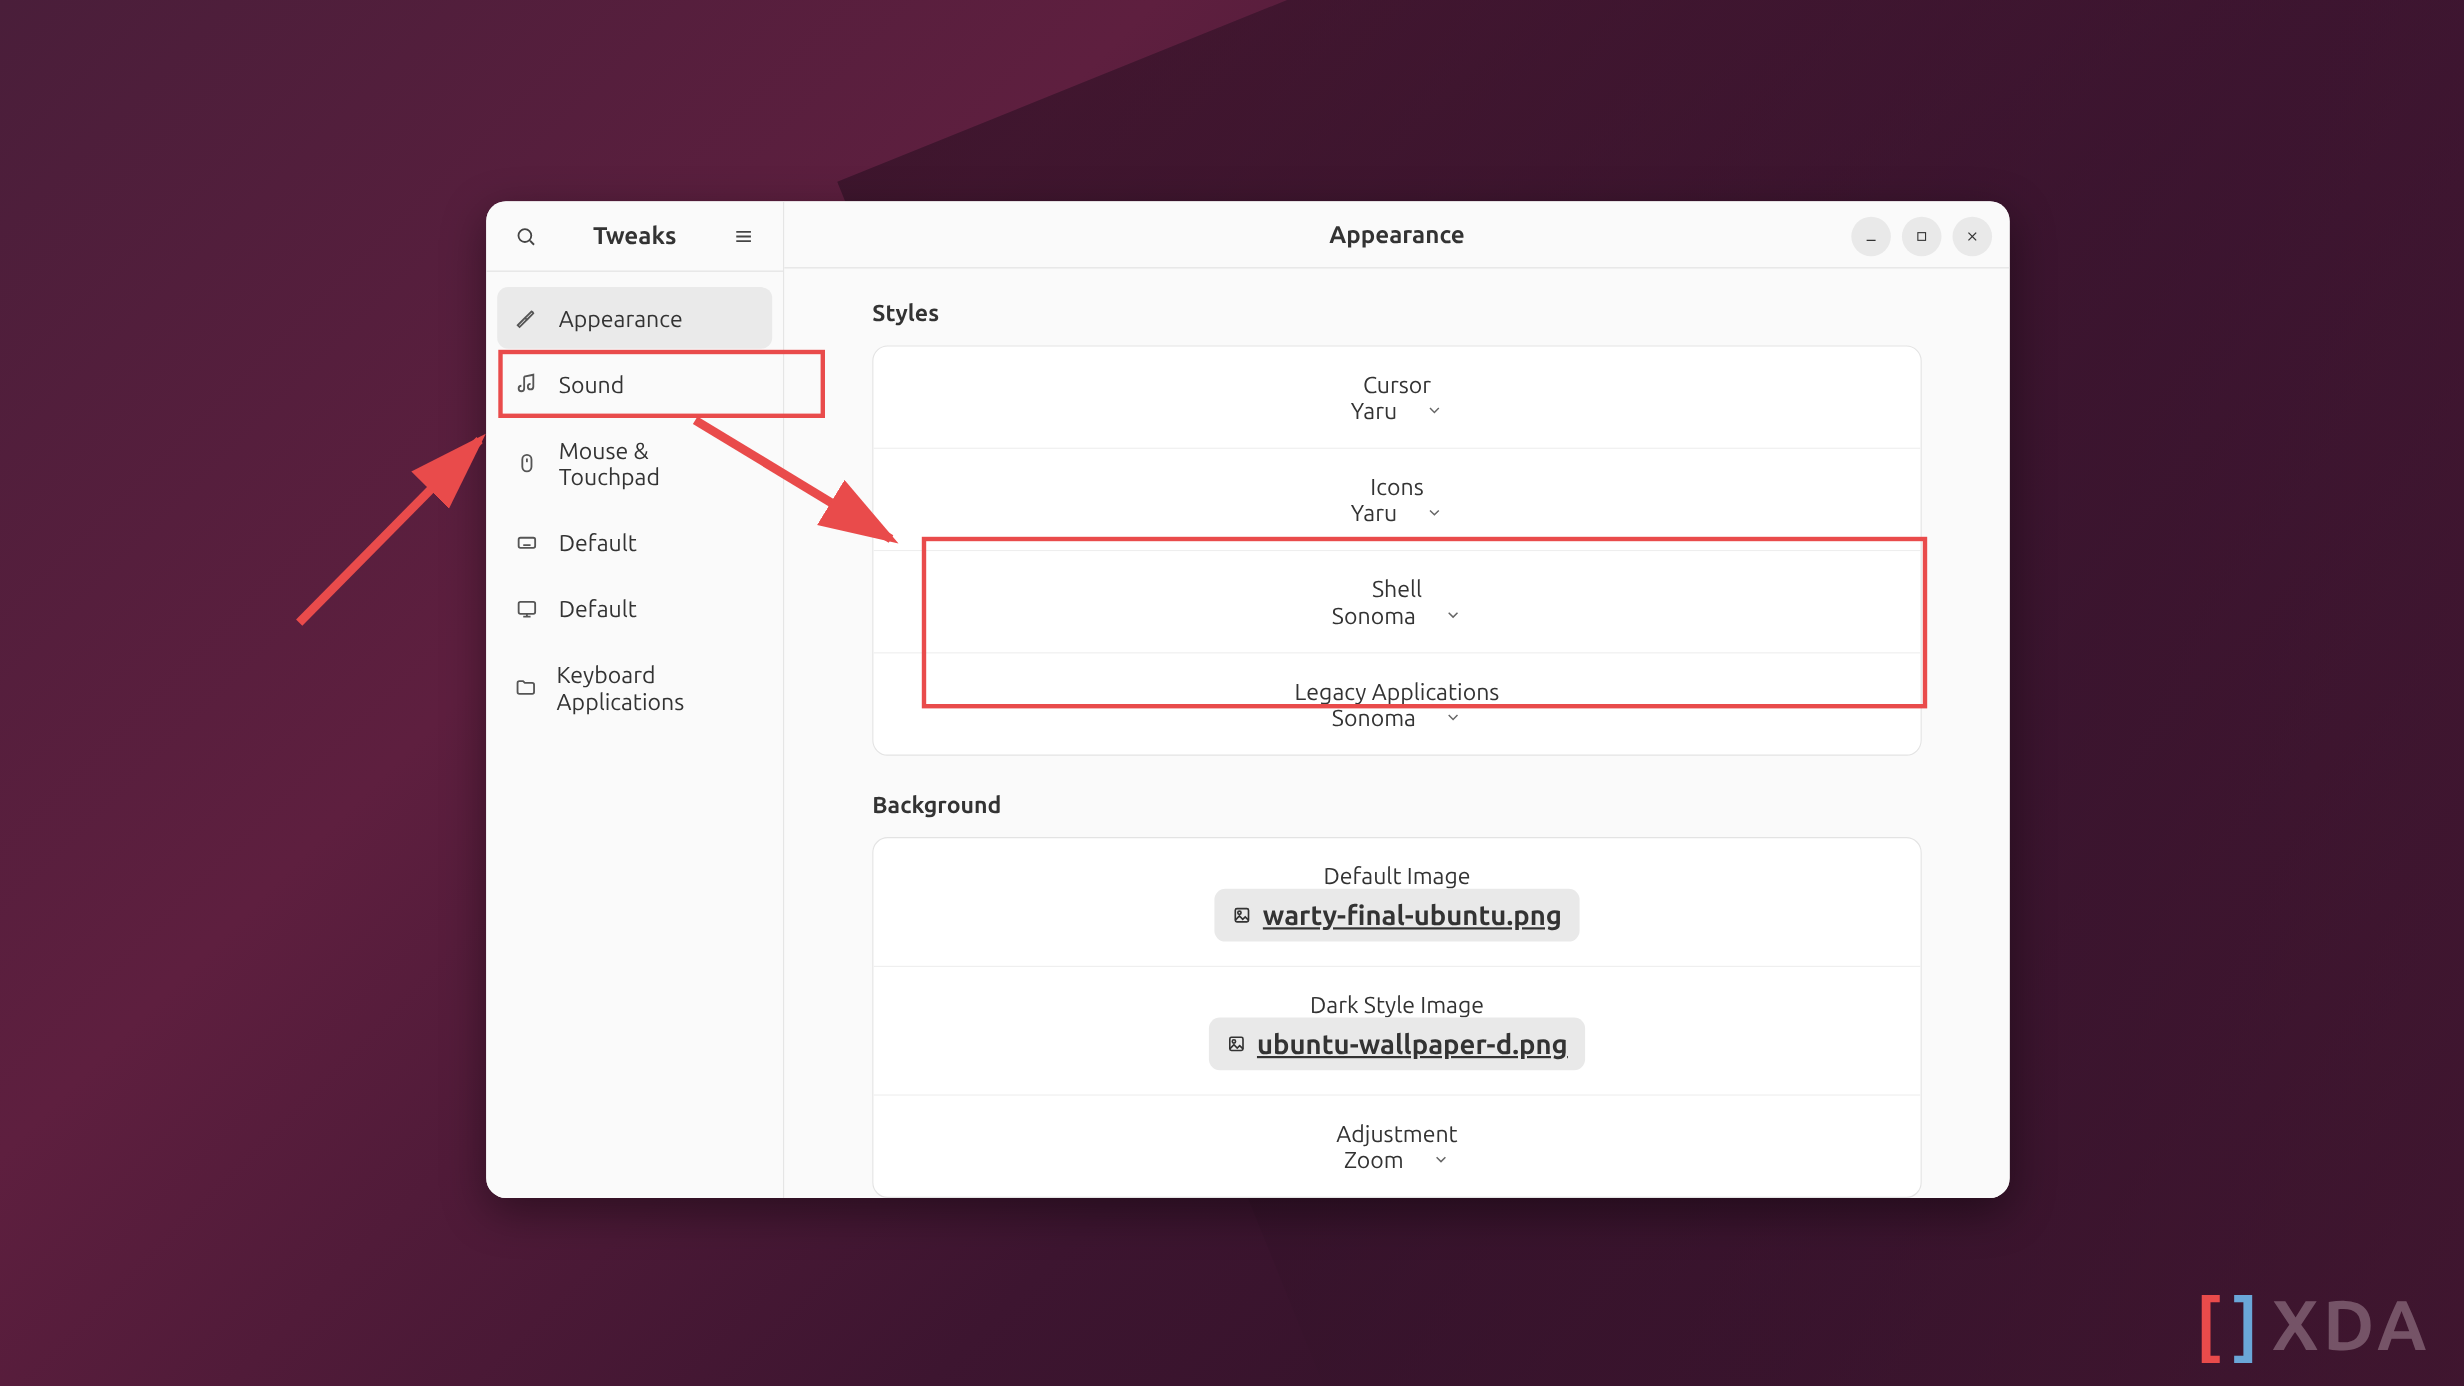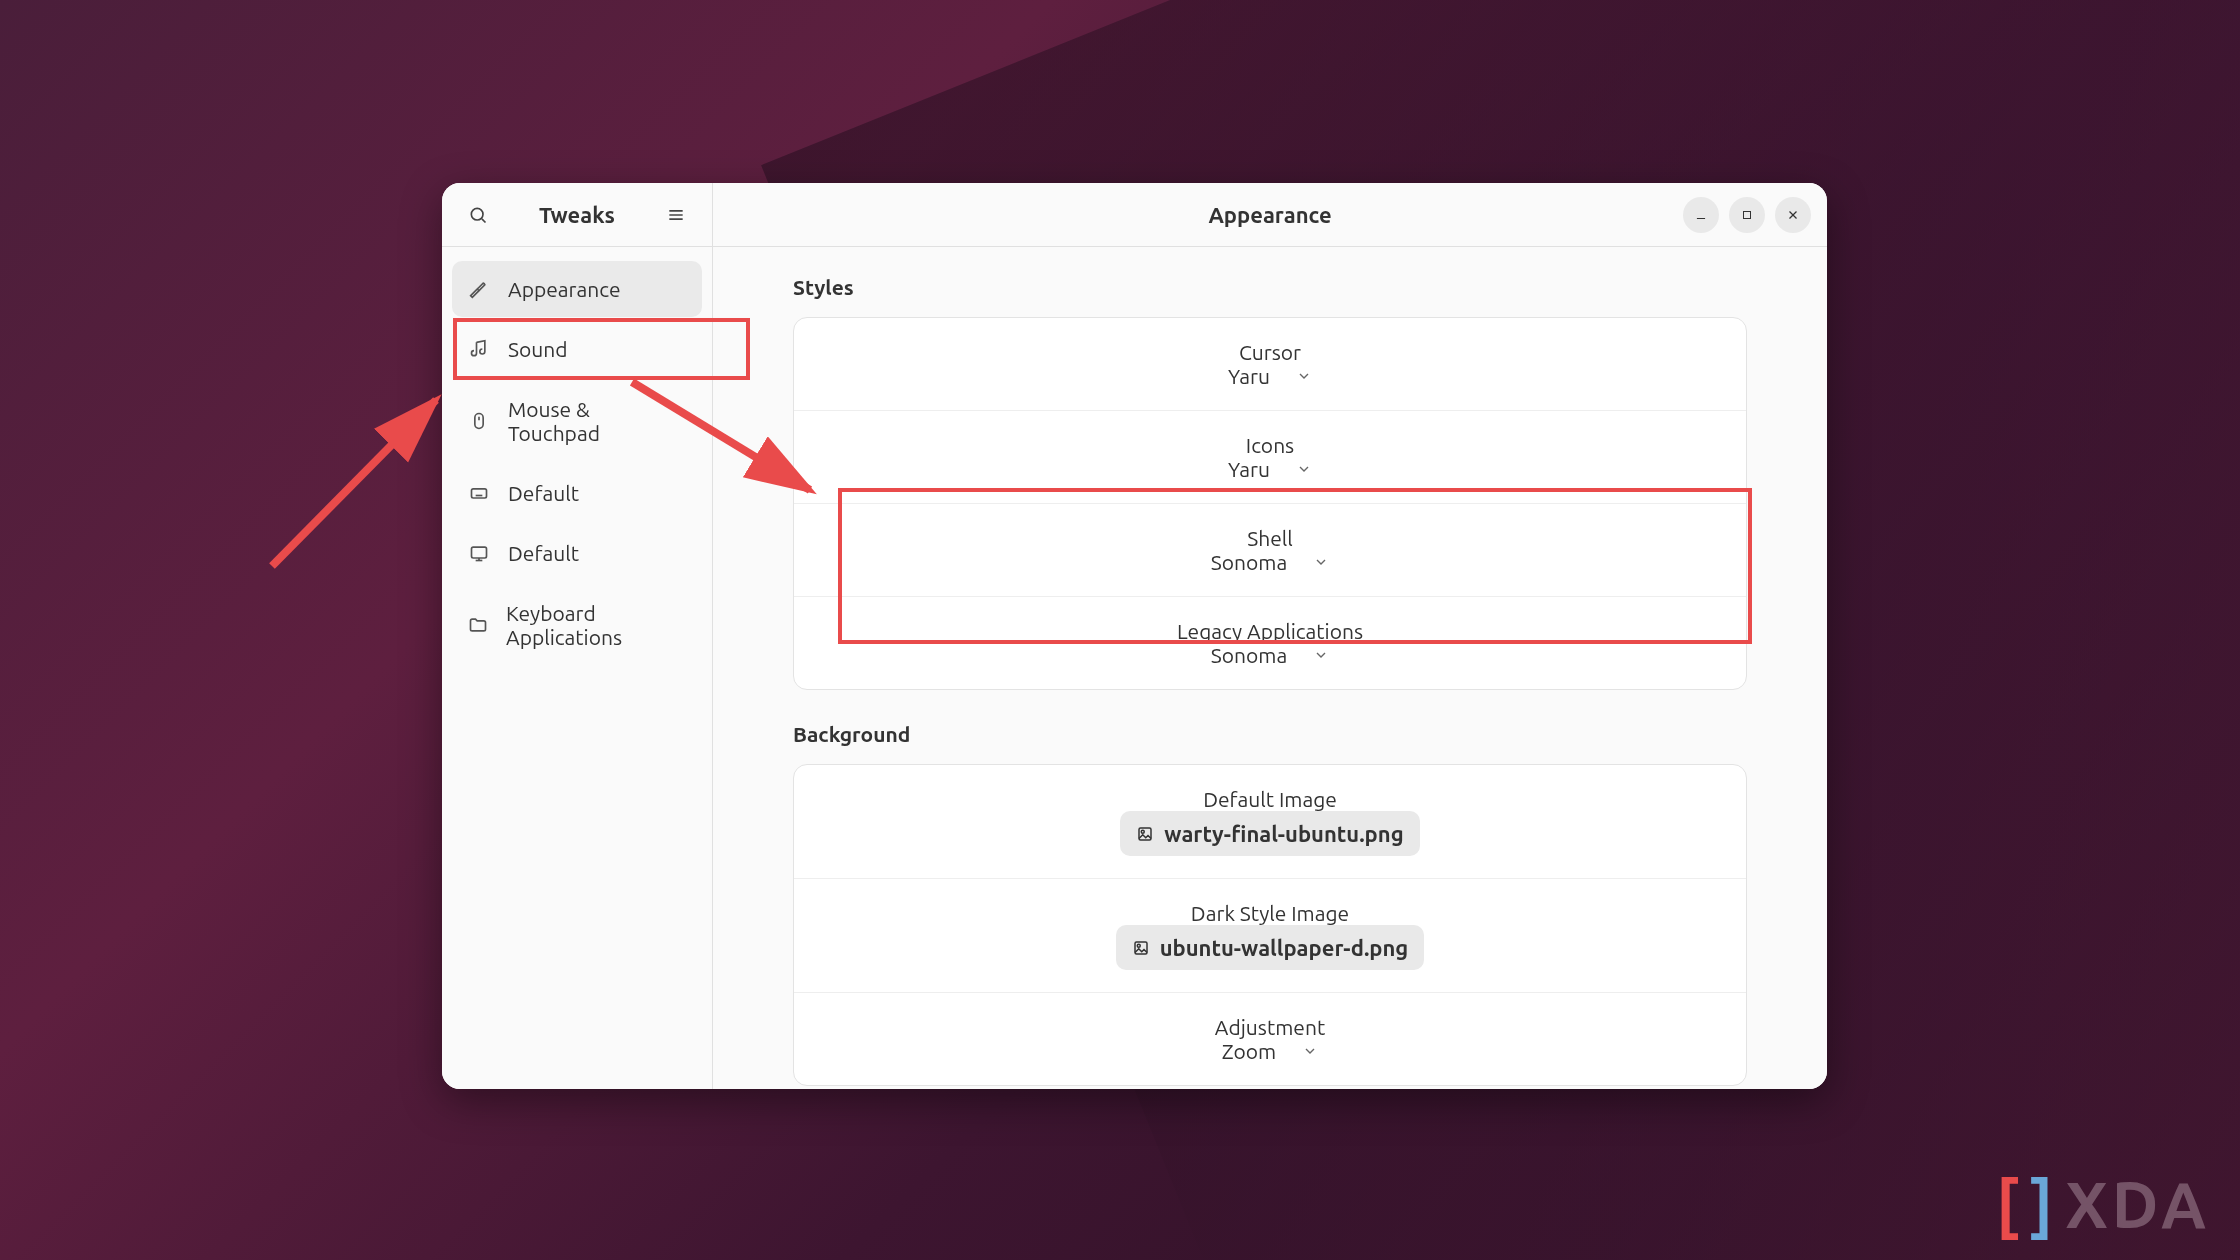--- a/index.html
+++ b/index.html
@@ -161,22 +161,23 @@
       display:flex;align-items:center;gap:26px;
       color:#333;
     }
     .chev{ color:#666; }
     .file-chip{
       background:#e9e9e9;
       border-radius:10px;
       padding:10px 16px;
       display:flex;align-items:center;gap:10px;
       font-weight:600;
-      font-size:22px;
-      color:#333;
+      font-size:25px;
+      color:#333;
+      text-decoration:underline;
     }
     .mb-32{margin-bottom:32px;}
 
     
     .arrow{position:absolute;pointer-events:none;}
 
     
     .xda{
       position:absolute;
       right:30px;

